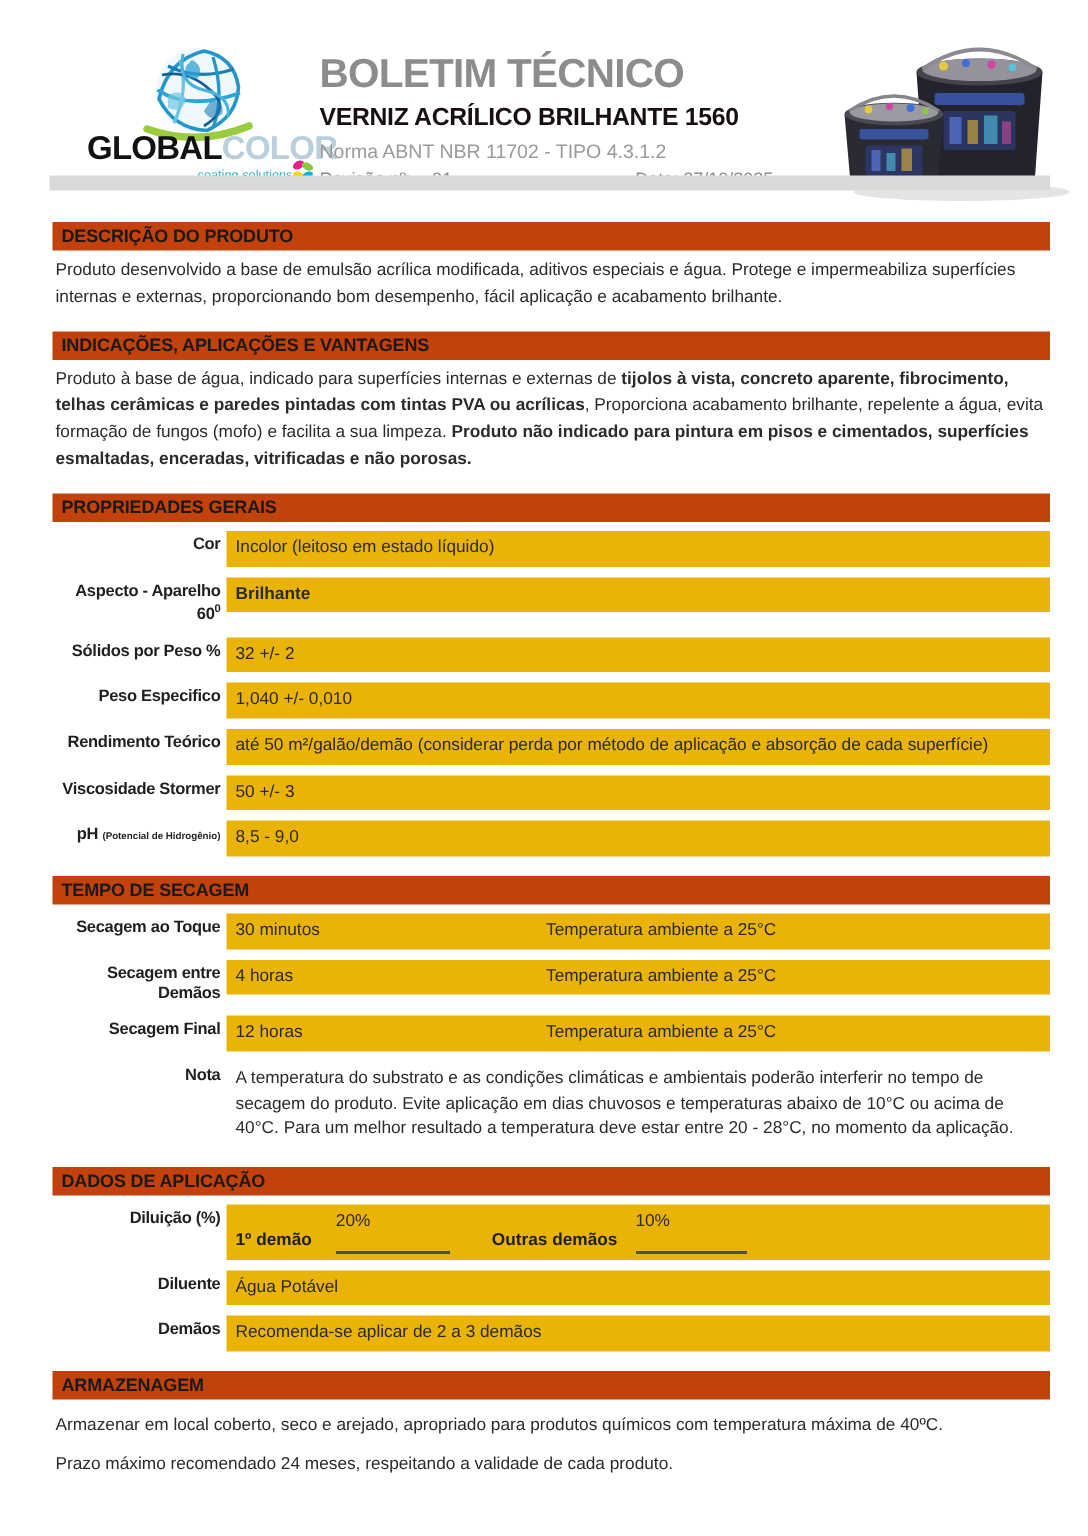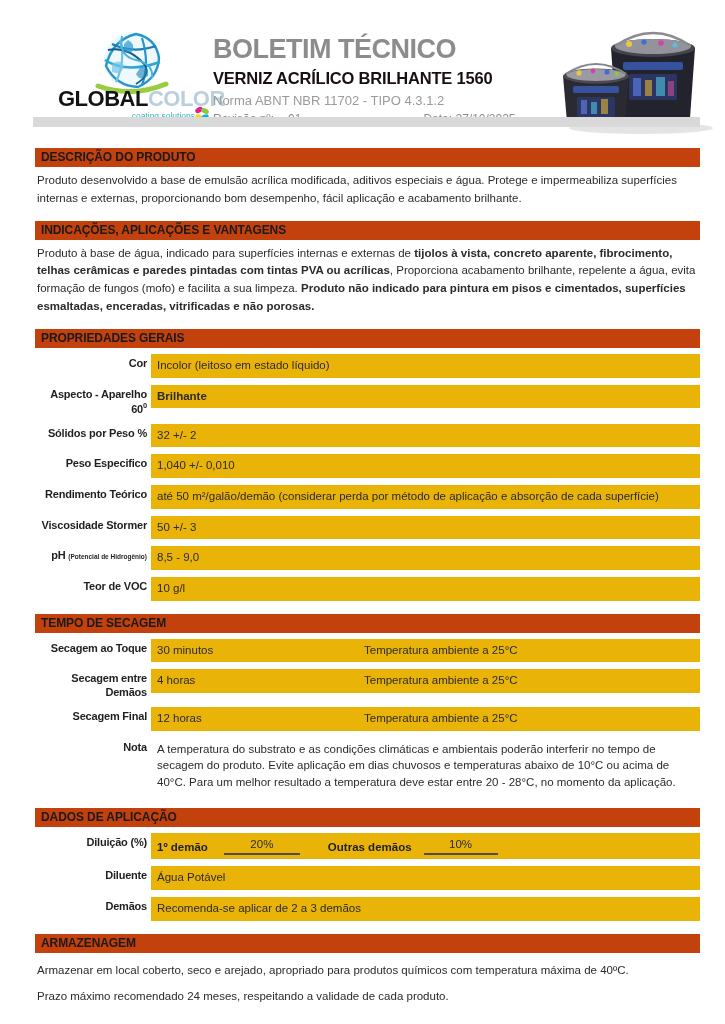--- a/index.html
+++ b/index.html
@@ -43,21 +43,21 @@
   .plabel .tiny { font-weight:bold; font-size:6.5px; letter-spacing:0; }
   .pval { flex:1; margin-left:4px; background:#eab308; font-size:11.5px; color:#2b2b2b; padding:3px 6px 4px 6px; line-height:1.45; min-height:20px; }
   .pval.nobg { background:transparent; }
   .dry-val { display:flex; }
   .dry-time { width:207px; flex:0 0 207px; }
   .dry-cond { flex:1; }
 
   
   .dil-band { display:flex; align-items:flex-end; }
   .dil-sub { font-weight:bold; color:#1f1f1f; }
-  .dil-line { display:inline-block; text-align:center; border-bottom:2.5px solid #4d4d4d; padding-bottom:1px; }
+  .dil-line { display:inline-block; text-align:left; border-bottom:2.5px solid #4d4d4d; padding-bottom:11px; }
   .dil-line1 { width:76px; margin-left:16px; }
   .dil-sub2 { margin-left:28px; }
   .dil-line2 { width:74px; margin-left:12px; }
 
   .spaced-lines .para-line { font-size:11.5px; color:#2b2b2b; line-height:1.5; padding:0 2px; margin-top:9px; }
 </style>
 </head>
 <body>
 
 <div class="page">
@@ -185,24 +185,20 @@
         <div class="prow">
           <div class="plabel">Viscosidade Stormer</div>
           <div class="pval">50 +/- 3</div>
         </div>
 
         <div class="prow">
           <div class="plabel"><span>pH</span> <span class="tiny">(Potencial de Hidrogênio)</span></div>
           <div class="pval">8,5 - 9,0</div>
         </div>
 
-        <div class="prow">
-          <div class="plabel">Teor de VOC</div>
-          <div class="pval">10 g/l</div>
-        </div>
       </div>
     </div>
 
     <div class="sec">
       <div class="sec-title">TEMPO DE SECAGEM</div>
       <div class="ptable">
 
         <div class="prow">
           <div class="plabel">Secagem ao Toque</div>
           <div class="pval dry-val">

